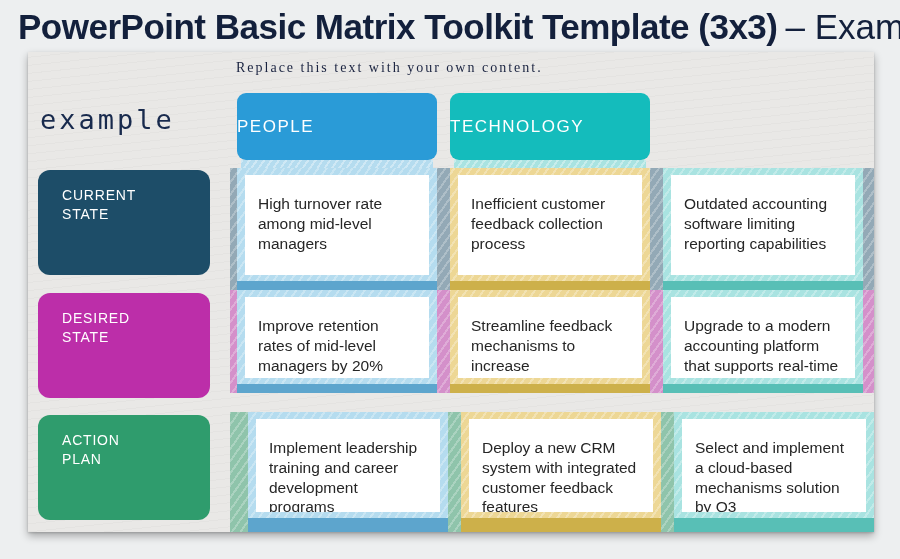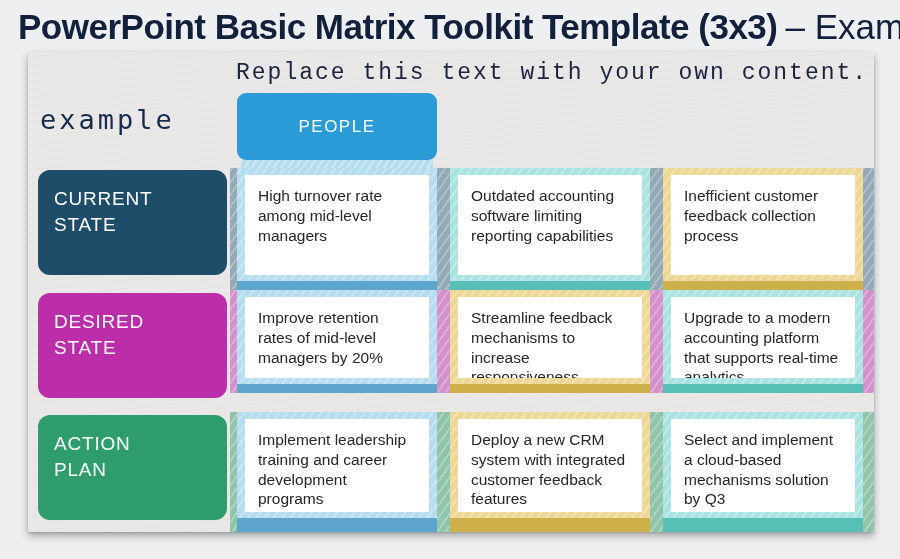--- a/index.html
+++ b/index.html
@@ -18,110 +18,113 @@
   
   .slide{
     position:absolute;left:28px;top:52px;width:846px;height:480px;
     background:
       repeating-linear-gradient(-6deg, rgba(0,0,0,0.025) 0 1px, transparent 1px 8px),
       #e9e8e6;
     box-shadow:0 4px 8px rgba(0,0,0,0.30), 0 1px 2px rgba(0,0,0,0.15);
   }
   .subtitle{
     position:absolute;left:208px;top:8px;
-    font-family:Liberation Mono, monospace;
-    font-size:23px;letter-spacing:2px;color:#1a2340;white-space:nowrap;
+    font-family:Liberation Serif, serif;
+    font-size:14px;letter-spacing:2px;color:#1a2340;white-space:nowrap;
   }
   .example-label{
     position:absolute;left:12px;top:52px;
     font-family:"DejaVu Sans Mono", monospace;
     font-size:27px;letter-spacing:3px;color:#182a4d;
   }
   
   .col-headers{position:absolute;left:209px;top:41px;display:flex;gap:13px;}
   .col-header{
     position:relative;width:200px;height:67px;border-radius:9px;
     background:var(--c);
-    display:flex;align-items:center;justify-content:center;
+    display:flex;align-items:center;justify-content:flex-start;
     color:#ffffff;font-size:17px;letter-spacing:1.5px;
   }
   .col-header::after{
     content:"";position:absolute;left:4px;right:4px;top:67px;height:12px;
     background:
       repeating-linear-gradient(-55deg, rgba(255,255,255,0.35) 0 2px, transparent 2px 6px),
       var(--tint);
   }
   
   .row-header{
-    position:absolute;left:10px;width:189px;height:105px;border-radius:12px;
+    position:absolute;left:10px;width:172px;height:105px;border-radius:12px;
     background:var(--rc);color:#ffffff;
-    font-size:19px;letter-spacing:0.8px;line-height:1.35;
-    padding:16px 60px 0 16px;box-sizing:border-box;
+    font-size:14px;letter-spacing:0.8px;line-height:1.35;
+    padding:16px 60px 0 24px;box-sizing:border-box;
   }
   .row-header.r0{top:118px;}
   .row-header.r1{top:241px;}
   .row-header.r2{top:363px;}
   
   .matrix-row{
     position:absolute;left:202px;width:644px;
     display:flex;gap:13px;padding-left:7px;box-sizing:border-box;
     background:
       repeating-linear-gradient(-55deg, rgba(255,255,255,0.25) 0 2px, transparent 2px 7px),
       var(--rtint);
   }
   .matrix-row.r0{top:116px;height:122px;}
   .matrix-row.r1{top:238px;height:103px;}
-  .matrix-row.r2{top:360px;height:120px;}
+  .matrix-row.r2{top:360px;height:120px;justify-content:flex-end;}
   .slot{
     width:200px;flex:0 0 200px;box-sizing:border-box;
     background:
       repeating-linear-gradient(-55deg, rgba(255,255,255,0.28) 0 2px, transparent 2px 7px),
       var(--tint);
     border-bottom:9px solid var(--band);
   }
   .matrix-row.r2 .slot{border-bottom-width:14px;}
   .cell-card{
     margin:7px 8px 6px 8px;height:calc(100% - 13px);box-sizing:border-box;
     background:#ffffff;
-    padding:11px 13px;
+    padding:19px 13px;
     font-size:15.5px;line-height:1.28;color:#262626;
     overflow:hidden;
   }
 </style>
 </head>
 <body>
 
 <div class="page-title">
   <span class="bold">PowerPoint Basic Matrix Toolkit Template (3x3)</span><span class="light">– Example</span>
 </div>
 
 <div class="slide">
 
   <div class="subtitle">Replace this text with your own content.</div>
   <div class="example-label">example</div>
 
   <div class="col-headers">
     <div class="col-header" style="--c: #2a9bd7; --tint: #b5dcef; --band: #5da5cd;">
       <span>PEOPLE</span>
     </div>
+    <div class="col-header" style="--c: #14bcbc; --tint: #a9e3e1; --band: #58bfb6;">
+      <span>TECHNOLOGY</span>
+    </div>
   </div>
 
   <div class="row-header r0" style="--rc: #1d4d68; --rtint: #93a9b6;">CURRENT STATE</div>
   <div class="row-header r1" style="--rc: #bc2ea9; --rtint: #d490ca;">DESIRED STATE</div>
   <div class="row-header r2" style="--rc: #2f9c6d; --rtint: #8fc4ab;">ACTION PLAN</div>
 
   <div class="matrix-row r0" style="--rc: #1d4d68; --rtint: #93a9b6;">
     <div class="slot" style="--c: #2a9bd7; --tint: #b5dcef; --band: #5da5cd;">
       <div class="cell-card">High turnover rate among mid-level managers</div>
     </div>
+    <div class="slot" style="--c: #eda502; --tint: #edd795; --band: #cdb04a;">
+      <div class="cell-card">Inefficient customer feedback collection process</div>
+    </div>
     <div class="slot" style="--c: #14bcbc; --tint: #a9e3e1; --band: #58bfb6;">
       <div class="cell-card">Outdated accounting software limiting reporting capabilities</div>
-    </div>
-    <div class="slot" style="--c: #eda502; --tint: #edd795; --band: #cdb04a;">
-      <div class="cell-card">Inefficient customer feedback collection process</div>
     </div>
   </div>
 
   <div class="matrix-row r1" style="--rc: #bc2ea9; --rtint: #d490ca;">
     <div class="slot" style="--c: #2a9bd7; --tint: #b5dcef; --band: #5da5cd;">
       <div class="cell-card">Improve retention rates of mid-level managers by 20%</div>
     </div>
     <div class="slot" style="--c: #eda502; --tint: #edd795; --band: #cdb04a;">
       <div class="cell-card">Streamline feedback mechanisms to increase responsiveness</div>
     </div>

